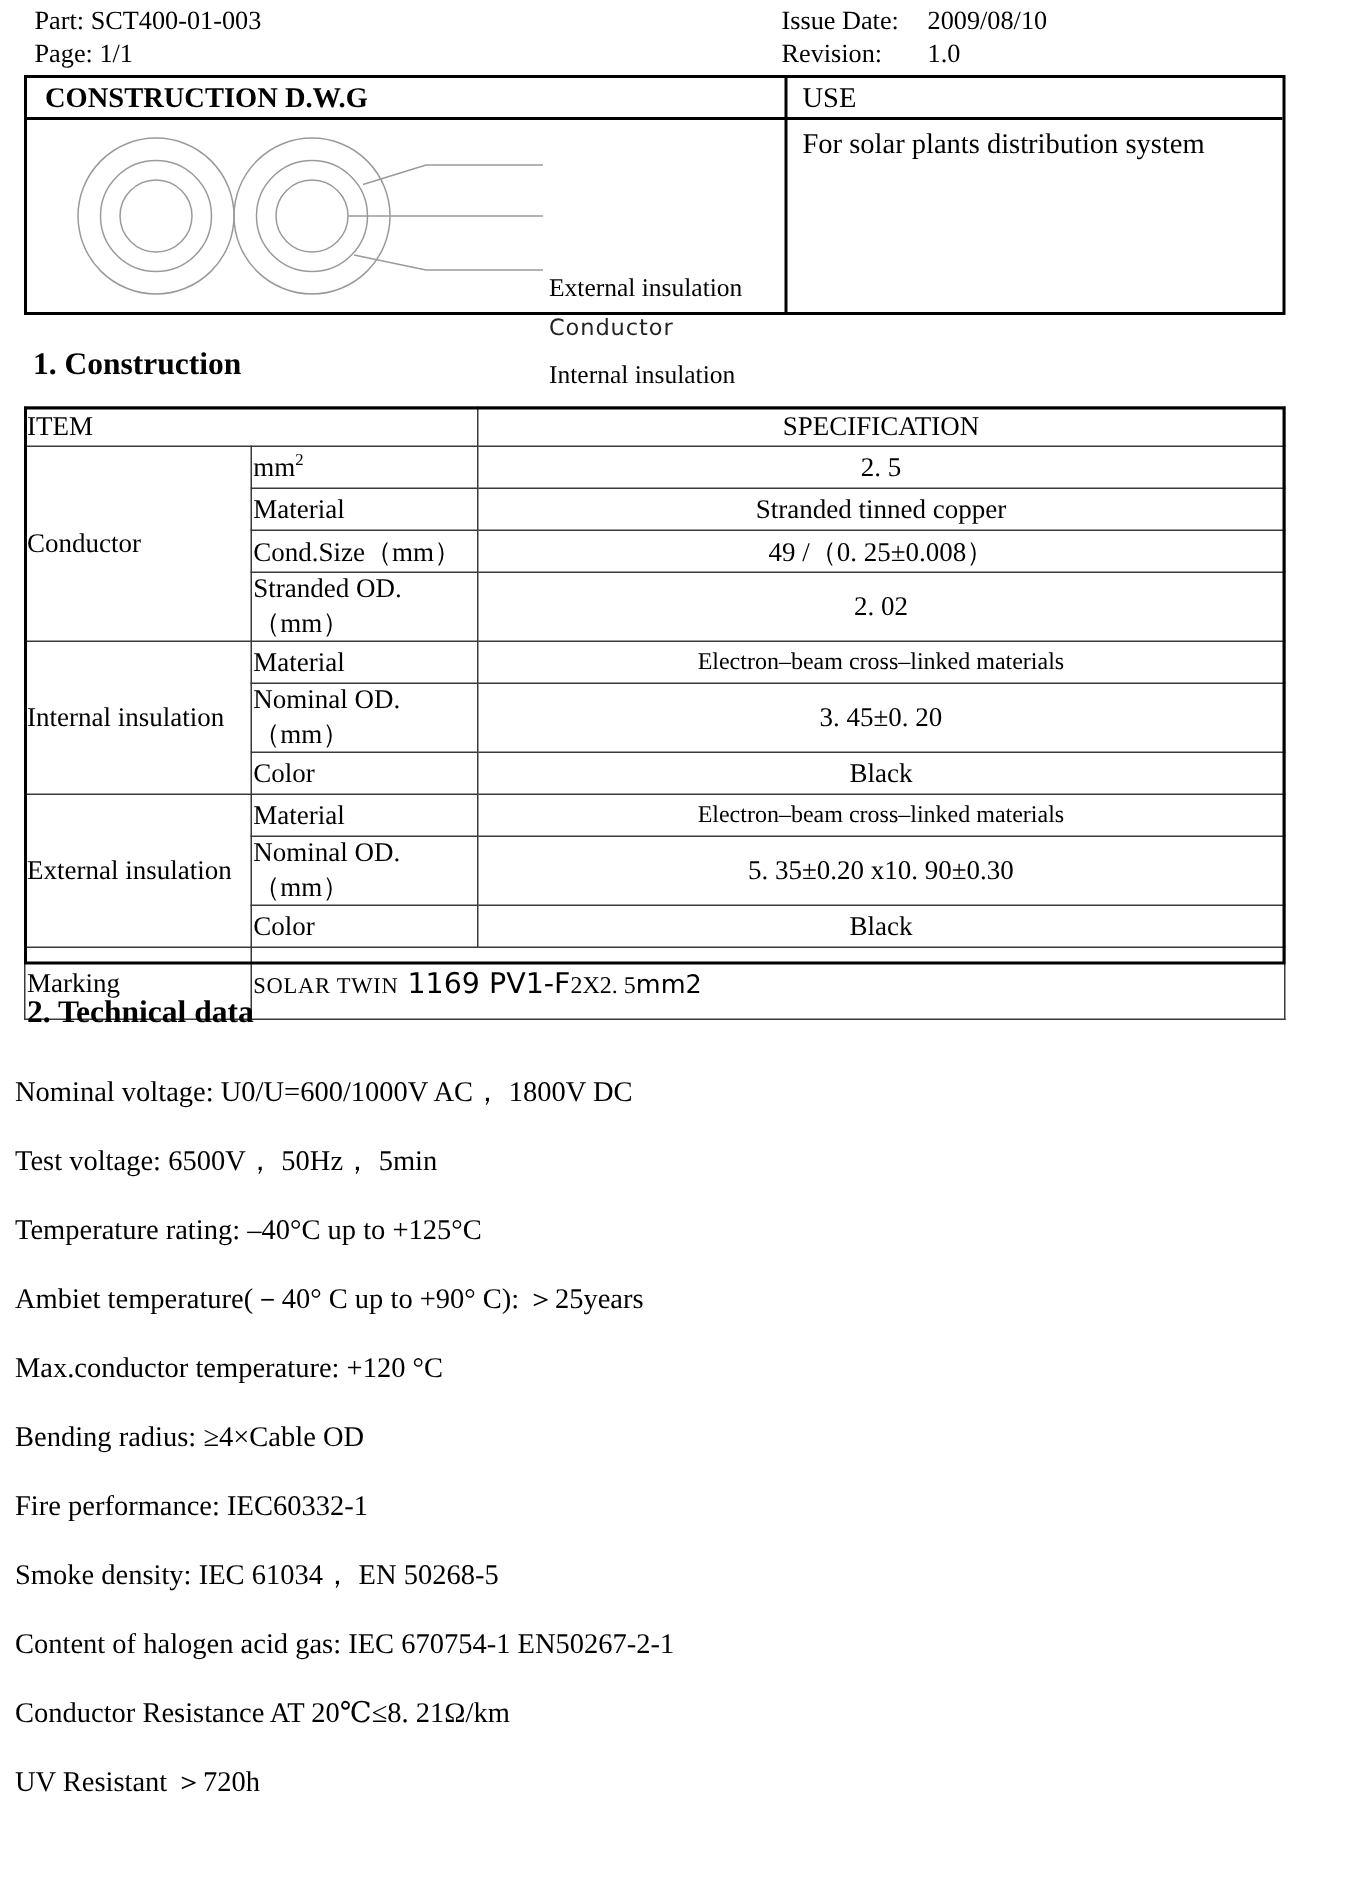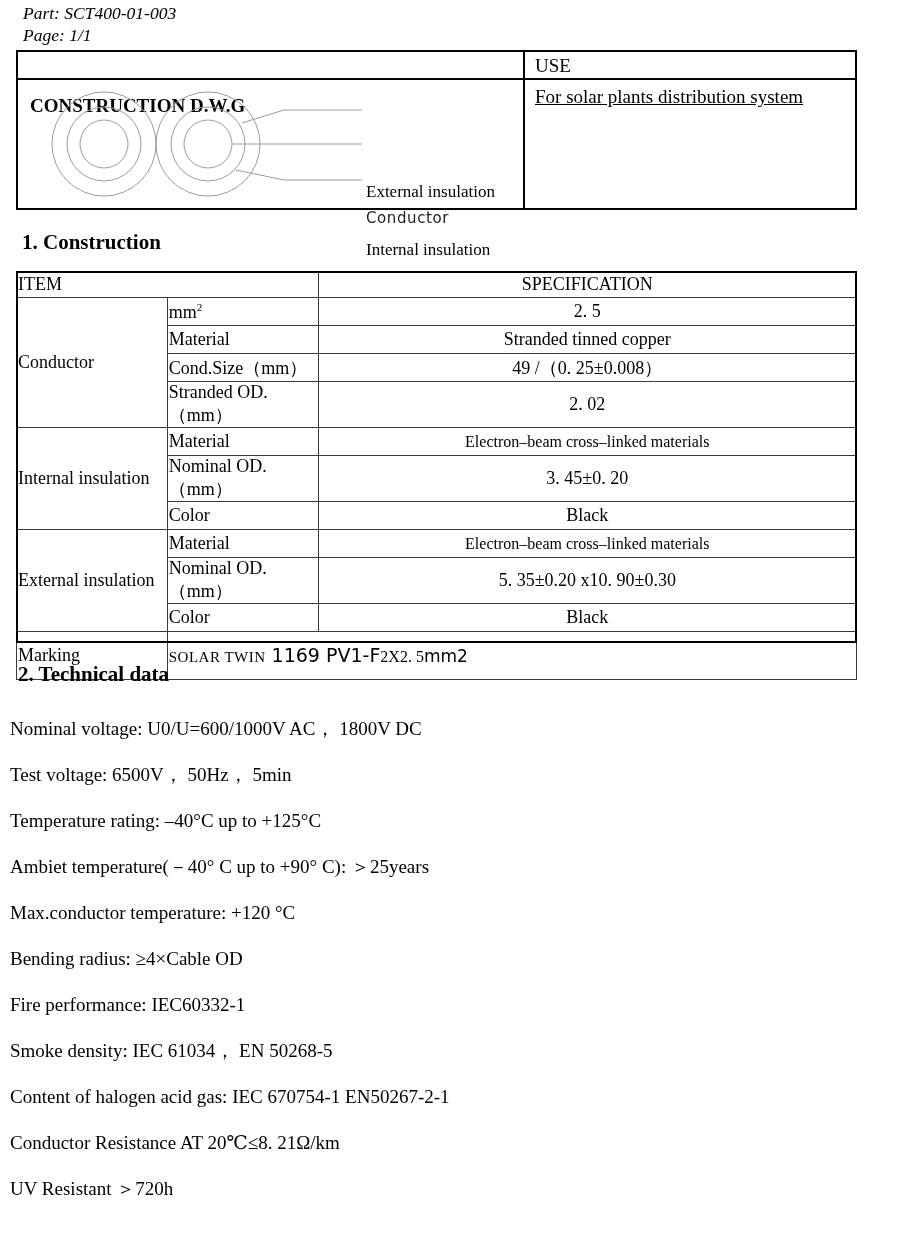--- a/index.html
+++ b/index.html
@@ -29,21 +29,20 @@
     left: 23px; top: 2px;
   }
   .hdr-right {
     position: absolute;
     left: 521px; top: 2px;
   }
   .hdr-row {
     height: 22px;
     line-height: 22px;
     white-space: nowrap;
-    font-style: italic;
   }
   .hdr-label {
     display: inline-block;
   }
   .hdr-right .hdr-label {
     width: 93px;
   }
   .hdr-val {
     display: inline-block;
   }
@@ -71,39 +70,37 @@
     width: 0;
     height: 100%;
     border-left: 2px solid #000;
   }
   .cons-title {
     position: absolute;
     left: 12px; top: 3px;
     font-size: 19px;
     font-weight: bold;
     white-space: nowrap;
-    margin-top: 40px;
   }
   .use-title {
     position: absolute;
     left: 517px; top: 3px;
     font-size: 19px;
     font-weight: normal;
     white-space: nowrap;
   }
   .use-body {
     position: absolute;
     left: 517px; top: 32px;
     width: 310px;
     font-size: 19px;
     line-height: 26px;
     text-align: justify;
     text-align-last: left;
     text-justify: inter-word;
-    text-decoration: underline;
   }
 
   
   .drawing {
     position: absolute;
     left: 0; top: 28px;
     width: 505px;
     height: 128px;
   }
   .drawing svg { display: block; }
@@ -191,20 +188,30 @@
 
 <div class="doc-header">
   <div class="hdr-left">
     <div class="hdr-row">
       <span class="hdr-label">Part:</span>
       <span class="hdr-val">SCT400-01-003</span>
     </div>
     <div class="hdr-row">
       <span class="hdr-label">Page:</span>
       <span class="hdr-val">1/1</span>
+    </div>
+  </div>
+  <div class="hdr-right">
+    <div class="hdr-row">
+      <span class="hdr-label">Issue Date:</span>
+      <span class="hdr-val">2009/08/10</span>
+    </div>
+    <div class="hdr-row">
+      <span class="hdr-label">Revision:</span>
+      <span class="hdr-val">1.0</span>
     </div>
   </div>
 </div>
 
 <div class="cons-box">
   <div class="cons-title-row"></div>
   <div class="cons-vline"></div>
 
   <div class="cons-title">CONSTRUCTION   D.W.G</div>
   <div class="use-title">USE</div>

